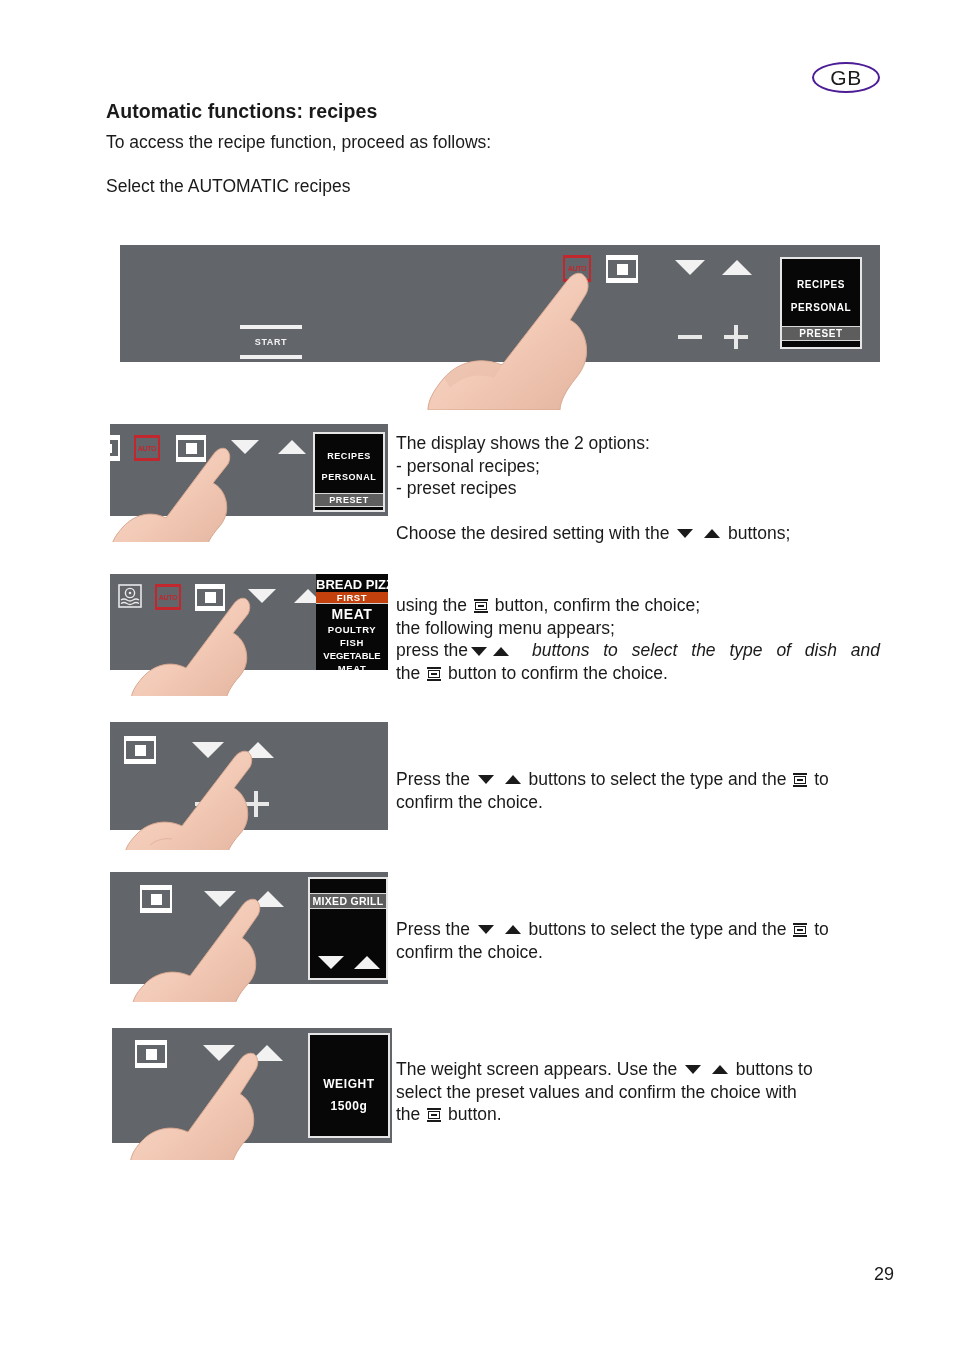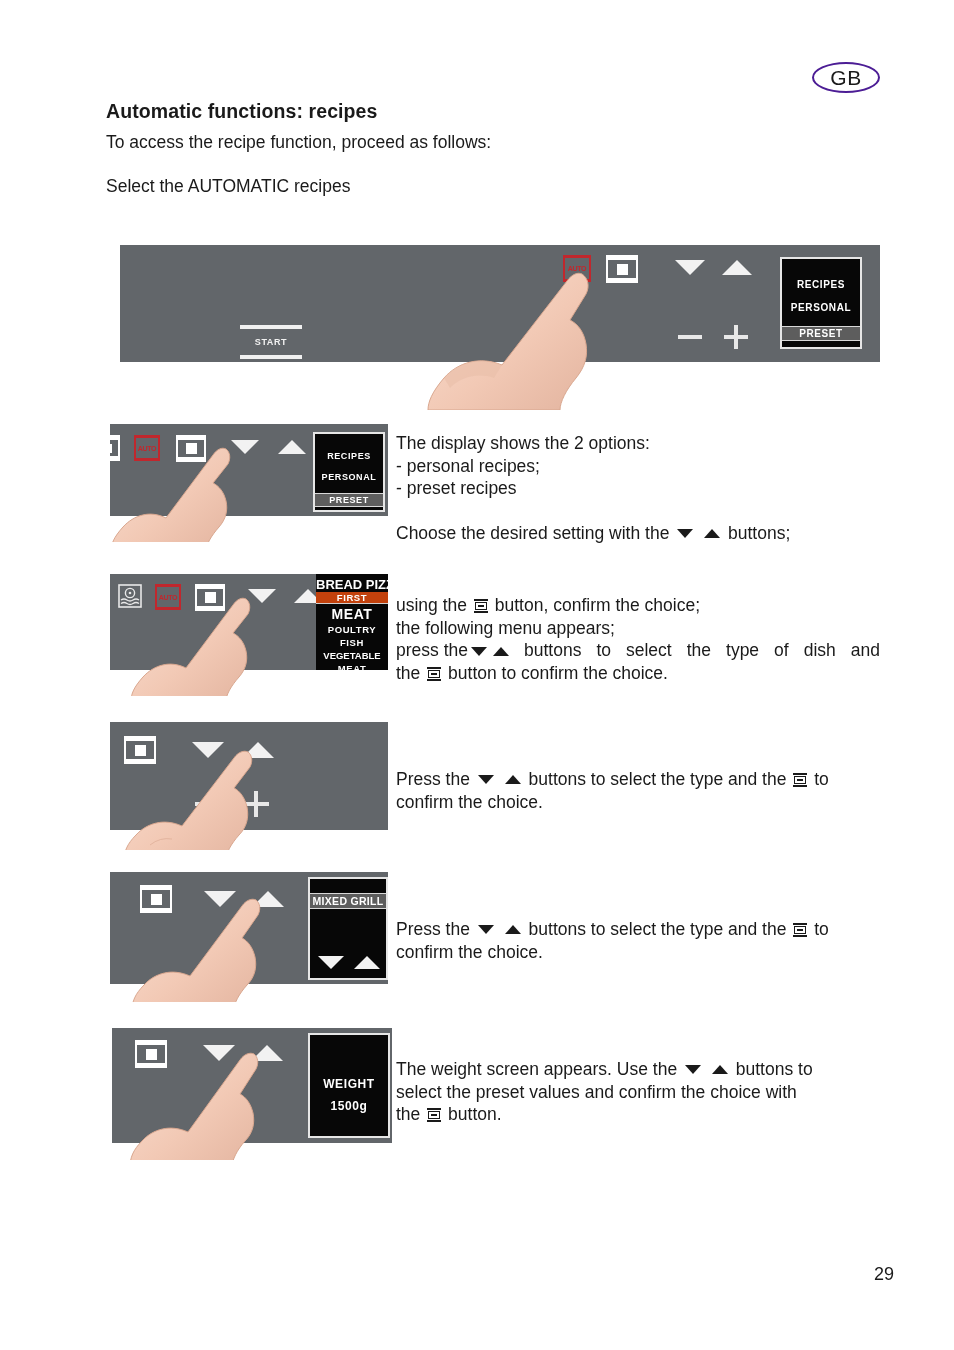--- a/index.html
+++ b/index.html
@@ -369,21 +369,21 @@
   <div>
     <span>using the</span>
     <span class="ico-confirm"></span>
     <span>button, confirm the choice;</span>
   </div>
   <div>the following menu appears;</div>
   <div style="display:flex; justify-content:space-between; align-items:baseline;">
     <span>press the</span>
     <span class="ico-down"></span>
     <span class="ico-up"></span>
-    <span style="flex:1; text-align:justify; text-align-last:justify; margin-left:12px;">buttons to select the type of dish and</span>
+    <span style="flex:1; text-align:justify; text-align-last:justify; margin-left:20px;font-style:italic;">buttons to select the type of dish and</span>
   </div>
   <div>
     <span>the</span>
     <span class="ico-confirm"></span>
     <span>button to confirm the choice.</span>
   </div>
 </div>
 
 <div class="panel-clip" style="left:110px; top:722px; width:278px; height:128px;">
   <div class="panel" style="left:0; top:0; width:278px; height:108px;">

